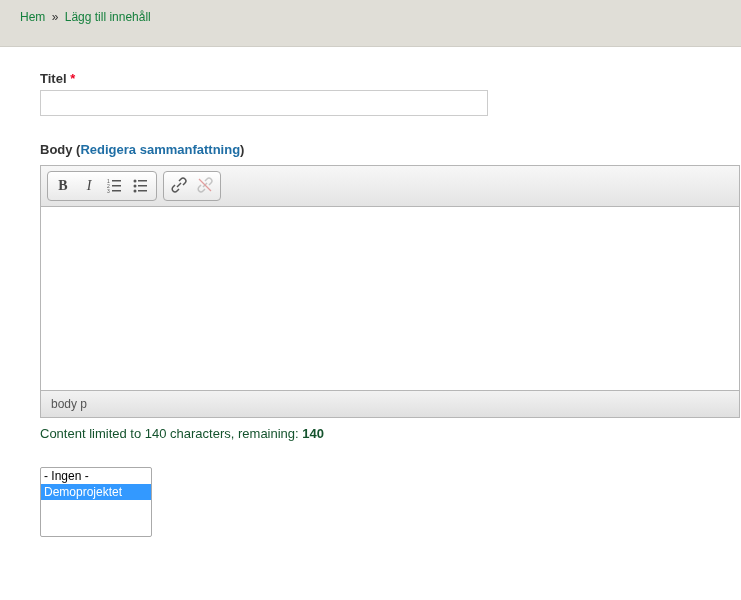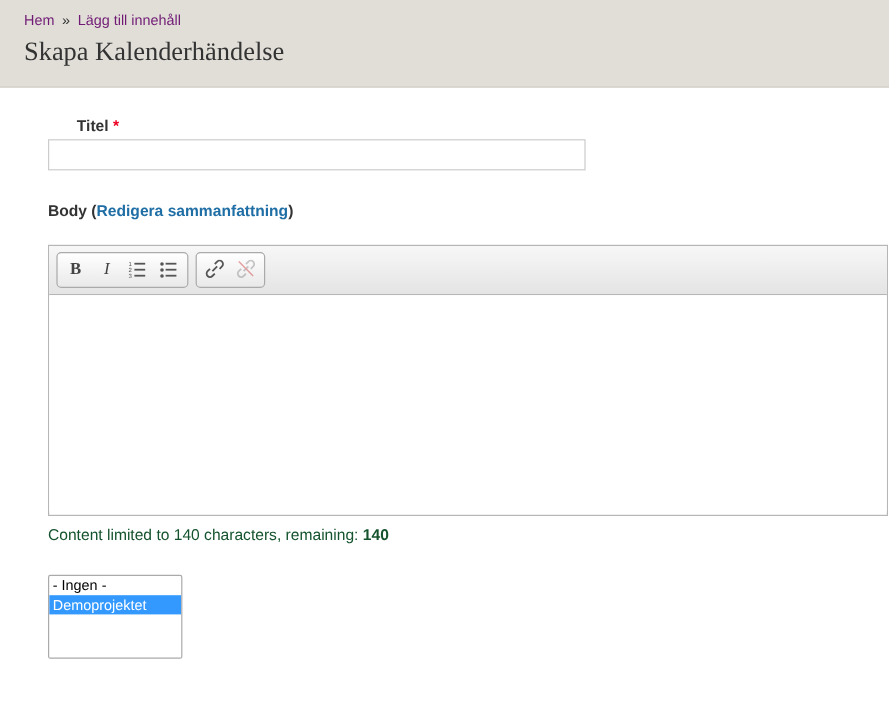--- a/index.html
+++ b/index.html
@@ -1,27 +1,27 @@
 <!DOCTYPE html>
 <html><head>
 <meta charset="utf-8">
 <style>
 * { box-sizing: border-box; margin: 0; padding: 0; }
 body { font-family: "Lucida Grande", "Lucida Sans Unicode", Verdana, sans-serif; font-size: 13px; color: #333; background: #fff; }
 .header-bar { background: #e0ded7; padding: 10px 20px 16px 20px; border-bottom: 1px solid #d0cec7; }
 .breadcrumb { font-size: 12px; margin-bottom: 6px; }
-.breadcrumb a { color: #701a75; text-decoration: none; }
+.breadcrumb a { color: #15803d; text-decoration: none; }
 .breadcrumb-sep { color: #333; margin: 0 3px; }
 .page-title { font-size: 22px; font-weight: normal; color: #333; font-family: Georgia, "Times New Roman", serif; }
 .form-area { padding: 24px 0 24px 40px; }
 .field { margin-bottom: 26px; }
-.field-label { font-weight: bold; font-size: 13px; margin-bottom: 4px; display: block; color: #333; margin-left: 24px; }
+.field-label { font-weight: bold; font-size: 13px; margin-bottom: 4px; display: block; color: #333; }
 .required-mark { color: #e02; font-weight: bold; }
 .text-input { width: 448px; height: 26px; border: 1px solid #ccc; background: #fff; padding: 3px 6px; font-size: 13px; }
-.body-label { font-weight: bold; font-size: 13px; margin-bottom: 21px; }
+.body-label { font-weight: bold; font-size: 13px; margin-bottom: 8px; }
 .body-link { color: #1f6ea5; font-weight: bold; text-decoration: none; }
 .editor-wrap { border: 1px solid #b6b6b6; width: 700px; }
 .toolbar { background: linear-gradient(#f7f7f7, #e4e4e4); border-bottom: 1px solid #b6b6b6; padding: 5px 6px; display: flex; gap: 6px; }
 .tb-group { display: flex; background: linear-gradient(#fff,#e9e9e9); border: 1px solid #aaa; border-radius: 4px; padding: 2px; box-shadow: 0 1px 0 rgba(255,255,255,0.6) inset; }
 .tb-btn { width: 26px; height: 24px; display: flex; align-items: center; justify-content: center; cursor: pointer; border-radius: 3px; font-size: 14px; color: #444; }
 .tb-btn svg { width: 16px; height: 16px; }
 .editor-content { background: #fff; height: 180px; width: 100%; border: none; resize: none; outline: none; padding: 8px; font-family: inherit; font-size: 13px; }
 .editor-status { background: linear-gradient(#f2f2f2,#e0e0e0); border-top: 1px solid #b6b6b6; padding: 6px 10px; font-size: 12px; color: #555; }
 .char-limit { font-size: 13px; color: #14532d; margin-top: 8px; }
 .char-limit .count { font-weight: bold; }
@@ -31,21 +31,20 @@
 </style>
 </head>
 <body>
 
 <div class="header-bar">
   <div class="breadcrumb">
     <a href="#">Hem</a>
     <span class="breadcrumb-sep">»</span>
     <a href="#">Lägg till innehåll</a>
   </div>
-  <h1 class="page-title">Skapa Kalenderhändelse</h1>
 </div>
 
 <div class="form-area">
 
   <div class="field">
     <label class="field-label">
       <span>Titel</span>
       <span class="required-mark">*</span>
     </label>
     <input type="text" class="text-input" value="" style="">
@@ -101,20 +100,21 @@
                   <path d="M6 10 L10 6" stroke="#888" stroke-width="1.5" fill="none"></path>
                   <path d="M8 4 L10 2 A2.5 2.5 0 0 1 14 6 L12 8" stroke="#888" stroke-width="1.5" fill="none"></path>
                   <path d="M8 12 L6 14 A2.5 2.5 0 0 1 2 10 L4 8" stroke="#888" stroke-width="1.5" fill="none"></path>
                   <line x1="2" y1="2" x2="14" y2="14" stroke="#c33" stroke-width="1.2"></line>
                 </svg>
             </span>
           </div>
         </div>
       </div>
       <textarea class="editor-content" style=""></textarea>
+      <div class="editor-status">body p</div>
     </div>
     <div class="char-limit">
       <span>Content limited to 140 characters, remaining: </span><span class="count">140</span>
     </div>
   </div>
 
   <div class="field">
     <select multiple="" class="select-multi" id="project-select">
         <option>- Ingen -</option>
         <option class="selected" selected="">Demoprojektet</option>

